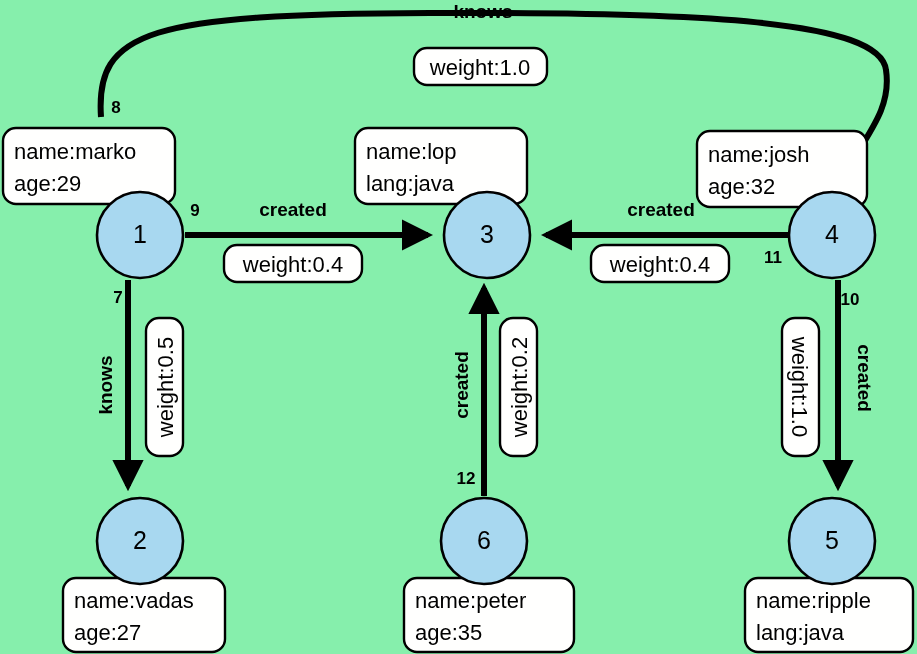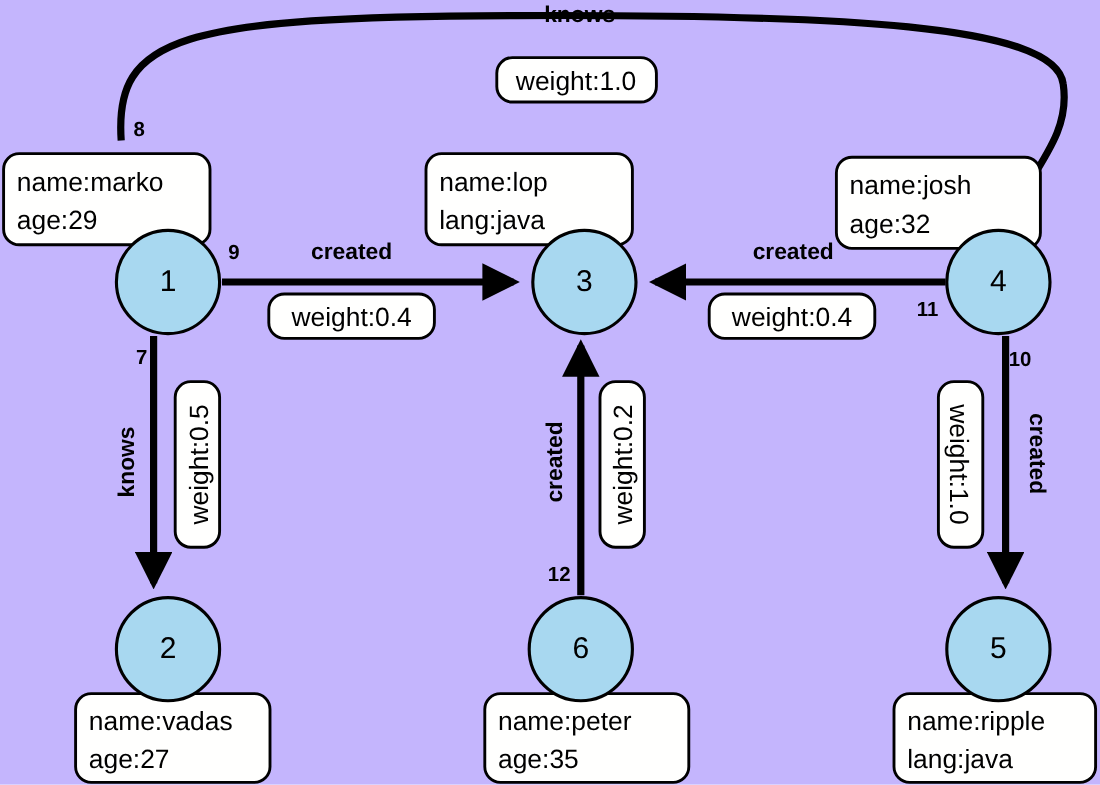--- a/index.html
+++ b/index.html
@@ -1,17 +1,17 @@
 <!DOCTYPE html>
 <html><head>
 <meta charset="utf-8">
 <style>
   html,body{margin:0;padding:0;background:#ffffff;}
   body{width:917px;height:654px;overflow:hidden;font-family:"Liberation Sans",sans-serif;}
-  #stage{position:relative;width:917px;height:654px;background:#c4b5fd;}
+  #stage{position:relative;width:917px;height:654px;background:#86efac;}
   svg.graph{position:absolute;left:0;top:0;width:917px;height:654px;}
   .vertex-label{font-size:25px;fill:#000;text-anchor:middle;dominant-baseline:middle;font-family:"Liberation Sans",sans-serif;}
   .edge-name{font-size:19px;font-weight:bold;fill:#000;text-anchor:middle;font-family:"Liberation Sans",sans-serif;}
   .edge-id{font-size:17px;font-weight:bold;fill:#000;text-anchor:middle;font-family:"Liberation Sans",sans-serif;}
   .prop-text{font-size:22px;fill:#000;font-family:"Liberation Sans",sans-serif;}
   .prop-box{fill:#fffffe;stroke:#000;stroke-width:2.4;}
   .node-circle{stroke:#000;stroke-width:2.6;}
   .edge-line{stroke:#000;stroke-width:6;fill:none;}
   .edge-curve{stroke:#000;stroke-width:6;fill:none;}
 </style>

